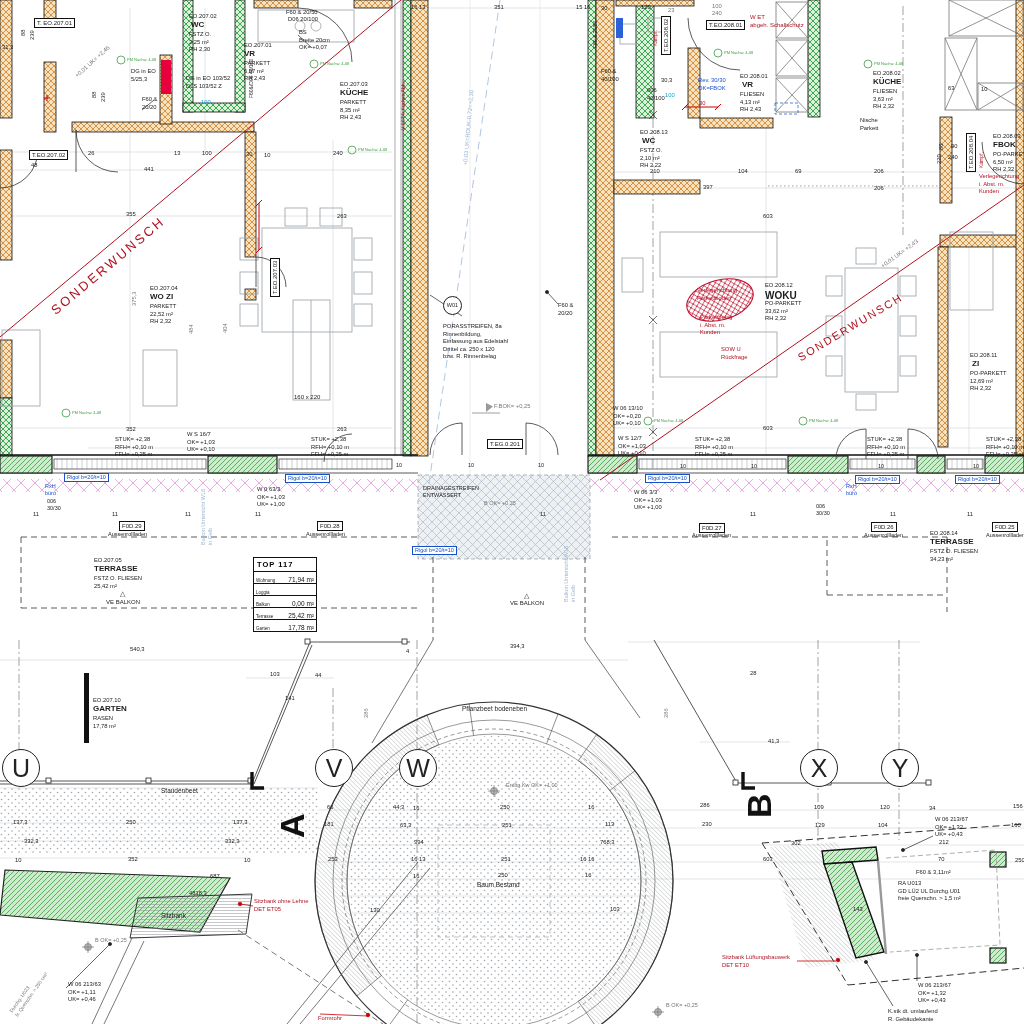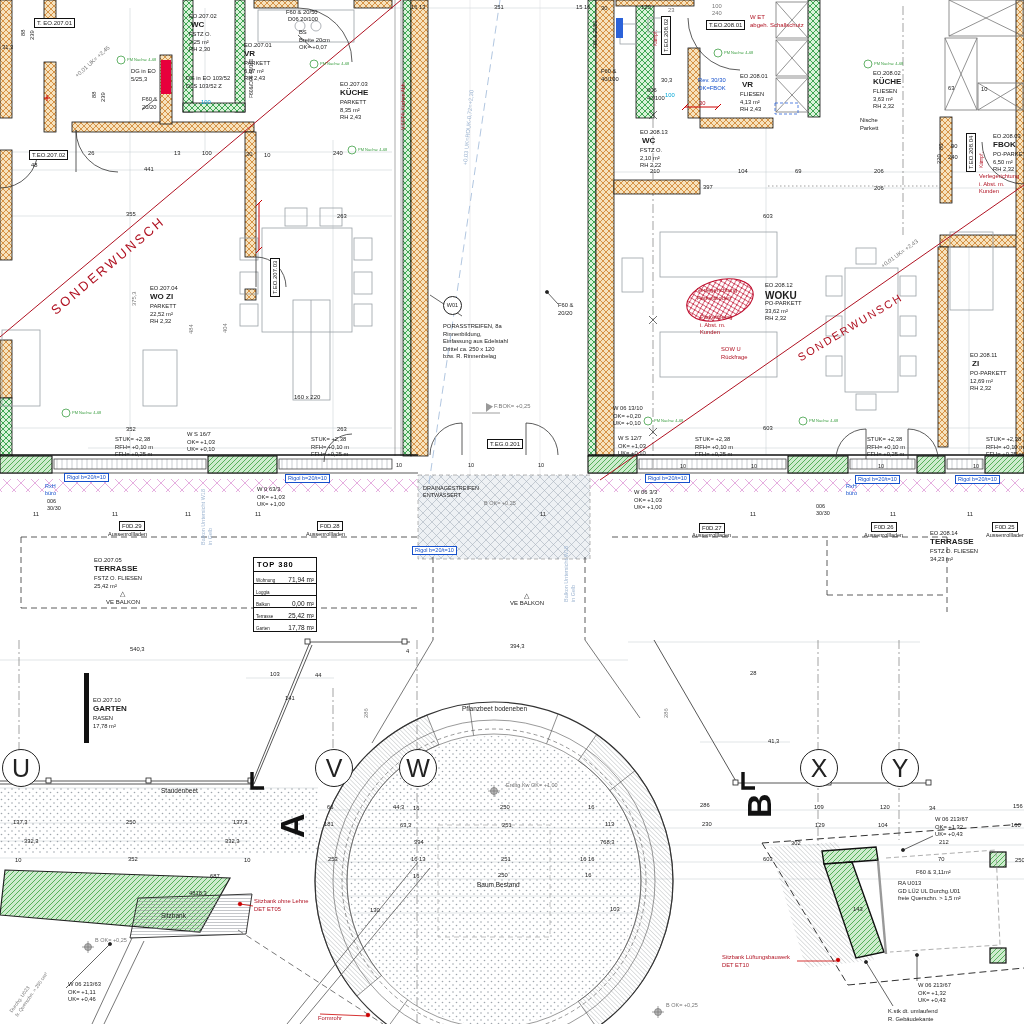--- a/index.html
+++ b/index.html
@@ -661,21 +661,21 @@
       <div class="gc" style="left: 2px; top: 749px;">U</div>
       <div class="gc" style="left: 315px; top: 749px;">V</div>
       <div class="gc" style="left: 399px; top: 749px;">W</div>
       <div class="gc" style="left: 800px; top: 749px;">X</div>
       <div class="gc" style="left: 881px; top: 749px;">Y</div>
       <div class="axL" style="left: 275px; top: 838px;">A</div>
       <div class="axL" style="left: 742px; top: 818px;">B</div>
     </div>
 
 <div id="top-table">
-  <div class="tt-title">TOP 380</div>
+  <div class="tt-title">TOP 117</div>
   <div id="tt-rows">
         <div class="tt-row">
           <span class="tt-l">Wohnung</span>
           <span class="tt-v">71,94 m²</span>
         </div>
         <div class="tt-row">
           <span class="tt-l">Loggia</span>
           <span class="tt-v"></span>
         </div>
         <div class="tt-row">

